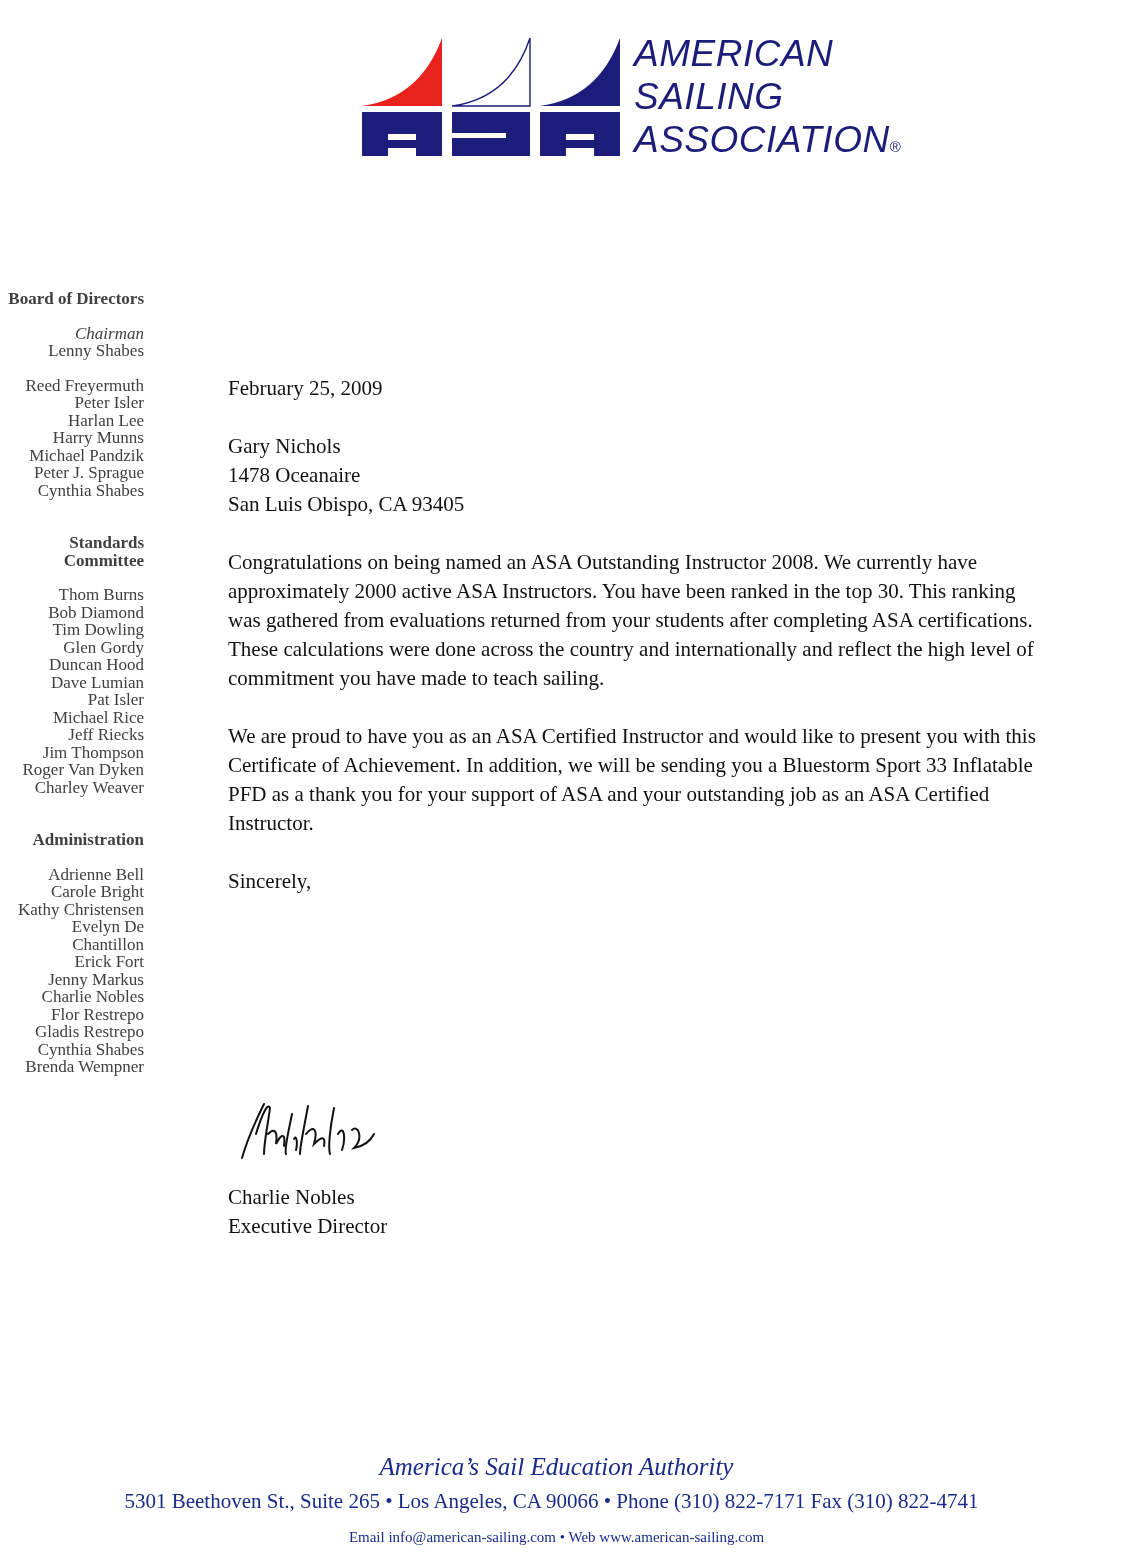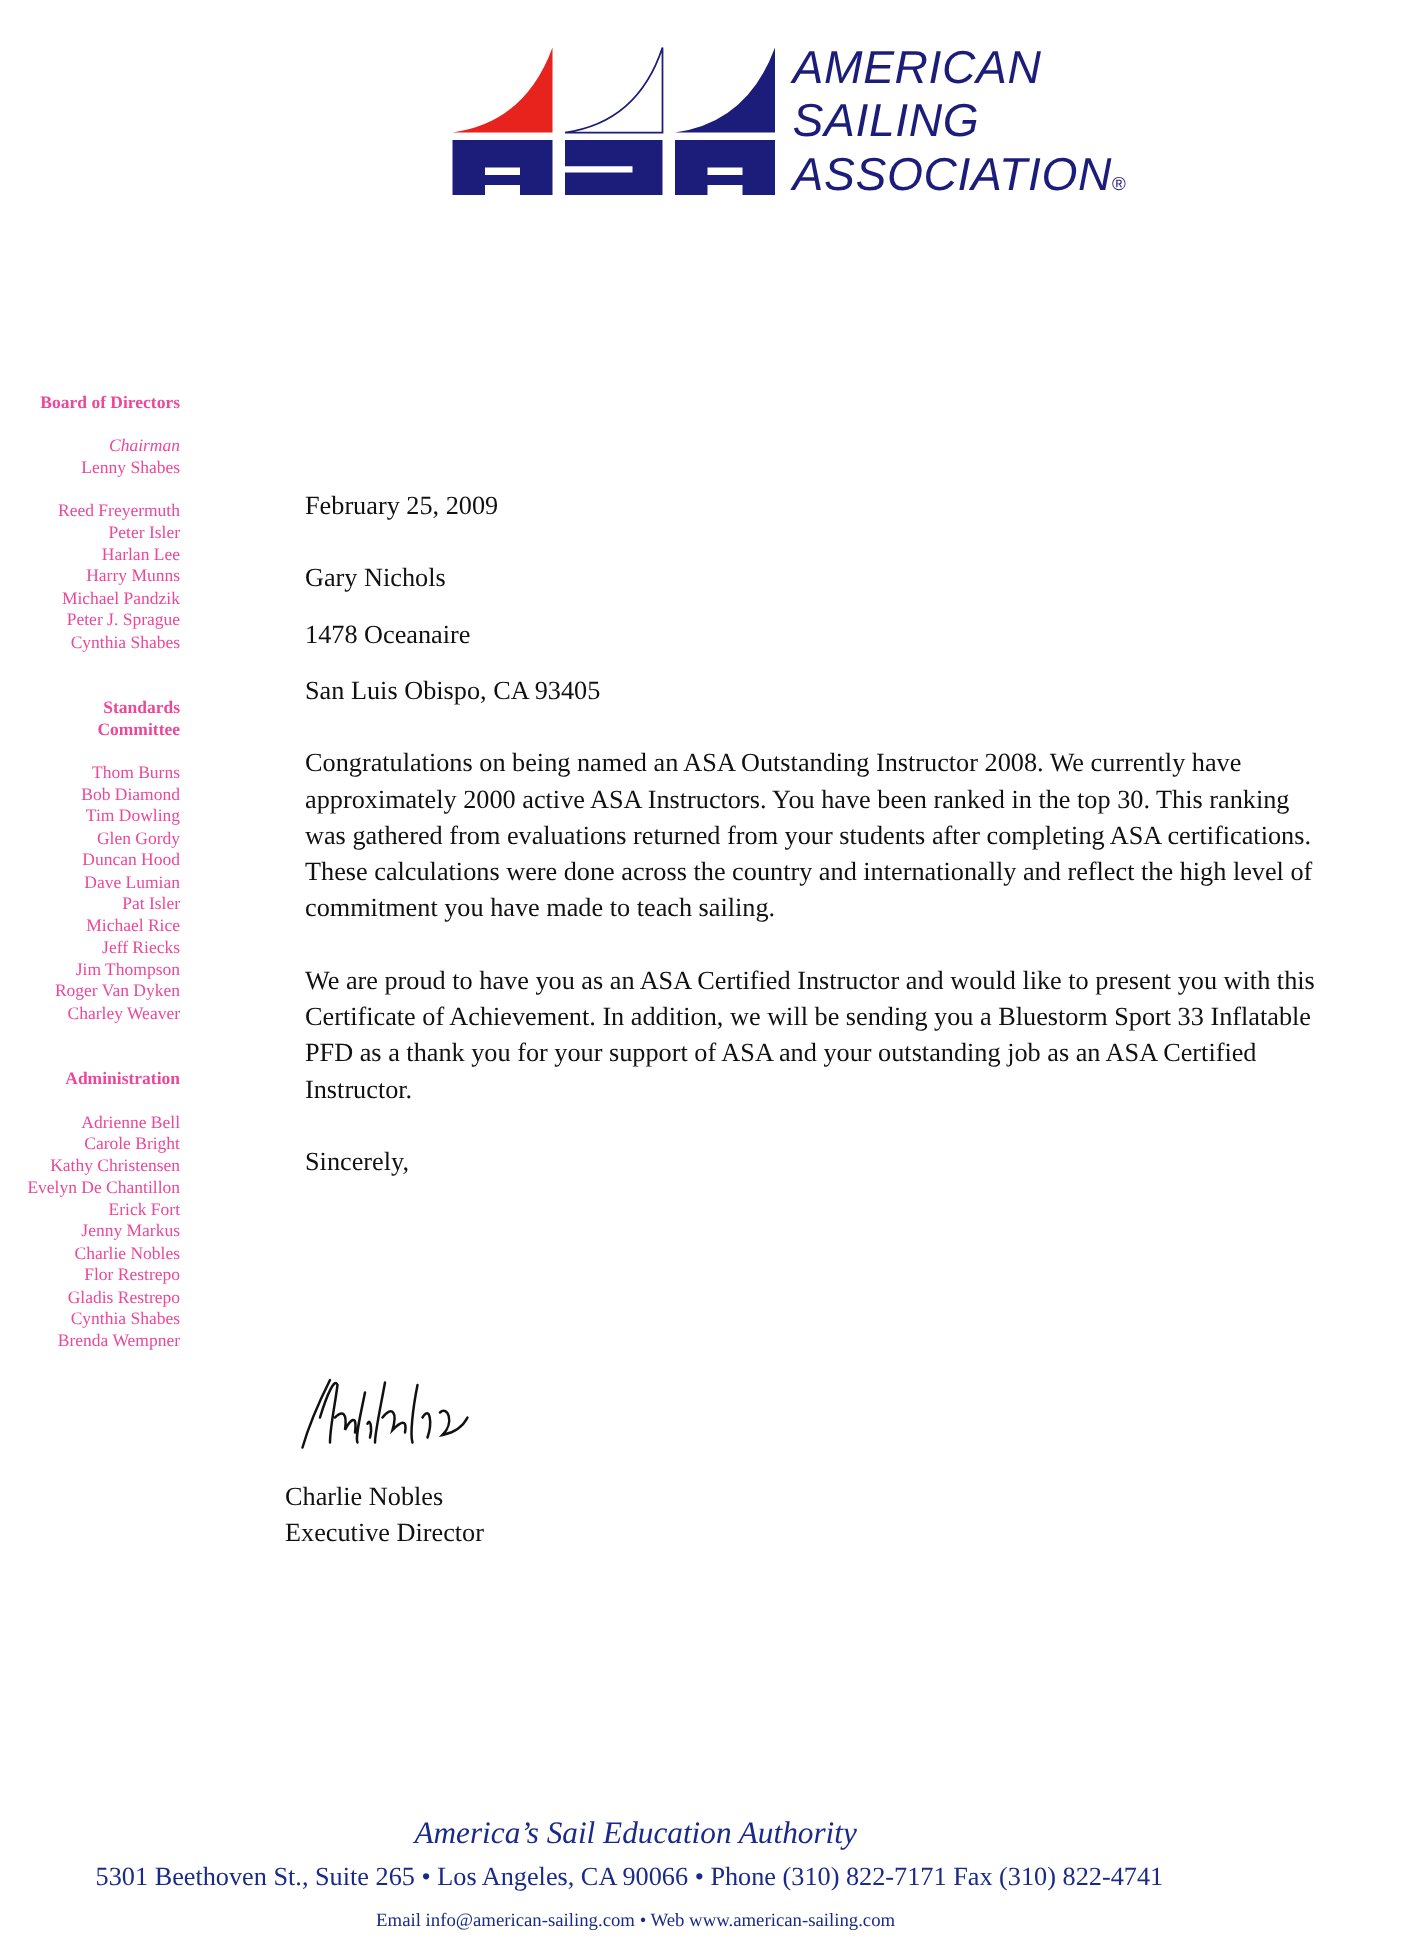--- a/index.html
+++ b/index.html
@@ -3,33 +3,33 @@
   <meta charset="utf-8">
   <style>
     html, body { margin: 0; padding: 0; background: #ffffff; }
     body { width: 1141px; height: 1566px; position: relative; overflow: hidden; font-family: "Liberation Serif", serif; color: #111; }
 
     .logo { position: absolute; left: 360px; top: 36px; width: 560px; height: 125px; }
     .logo svg { position: absolute; left: 0; top: 0; }
     .logo-text { position: absolute; left: 274px; top: -4px; font-family: "Liberation Sans", sans-serif; font-style: italic; color: #1c1c7a; font-size: 37px; line-height: 43px; letter-spacing: 0.5px; }
     .logo-text .reg { font-size: 15px; font-style: normal; vertical-align: baseline; }
 
-    .sidebar { position: absolute; left: 0; top: 290px; width: 144px; text-align: right; color: #ec4899; font-size: 14px; line-height: 17.5px; margin-top: 24px; }
+    .sidebar { position: absolute; left: 0; top: 290px; width: 144px; text-align: right; color: #404040; font-size: 17px; line-height: 17.5px; }
     .sidebar .heading { font-weight: bold; }
     .sidebar .role { font-style: italic; padding-left: 44px; }
     .sidebar .gap { height: 17px; }
 
     .letter { position: absolute; left: 228px; top: 374px; width: 860px; font-size: 21px; line-height: 29px; color: #111; }
-    .letter p { margin: 16px; }
+    .letter p { margin: 0; }
     .letter .block { margin-bottom: 29px; }
 
     .signature { position: absolute; left: 234px; top: 1094px; width: 200px; height: 70px; }
     .sig-block { position: absolute; left: 228px; top: 1183px; font-size: 21px; line-height: 29px; }
 
-    .footer { position: absolute; left: 0; top: 1450px; width: 937px; text-align: center; color: #1a2a8a; }
+    .footer { position: absolute; left: 0; top: 1450px; width: 937px; text-align: center; color: #1a2a8a; padding-left: 48px; }
     .footer .tagline { font-style: italic; font-size: 25px; line-height: 34px; margin-left: 80px; }
     .footer .addr { font-size: 21px; line-height: 34px; margin-left: 70px; }
     .footer .contact { font-size: 15px; line-height: 38px; margin-left: 80px; }
   </style>
 </head>
 <body>
 
 <div class="logo">
   <svg width="270" height="125" viewBox="0 0 270 125">
 

